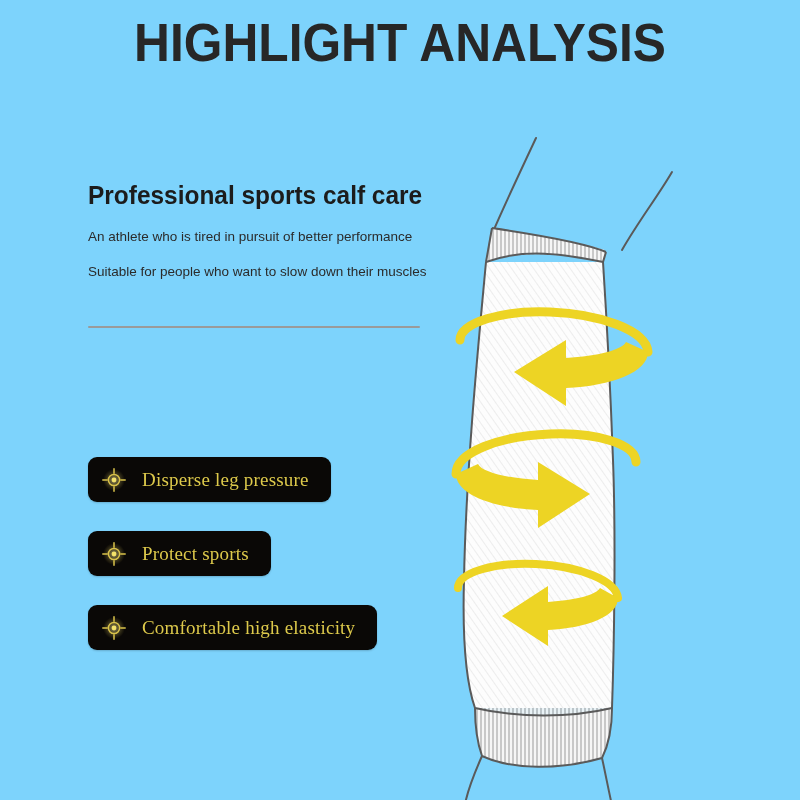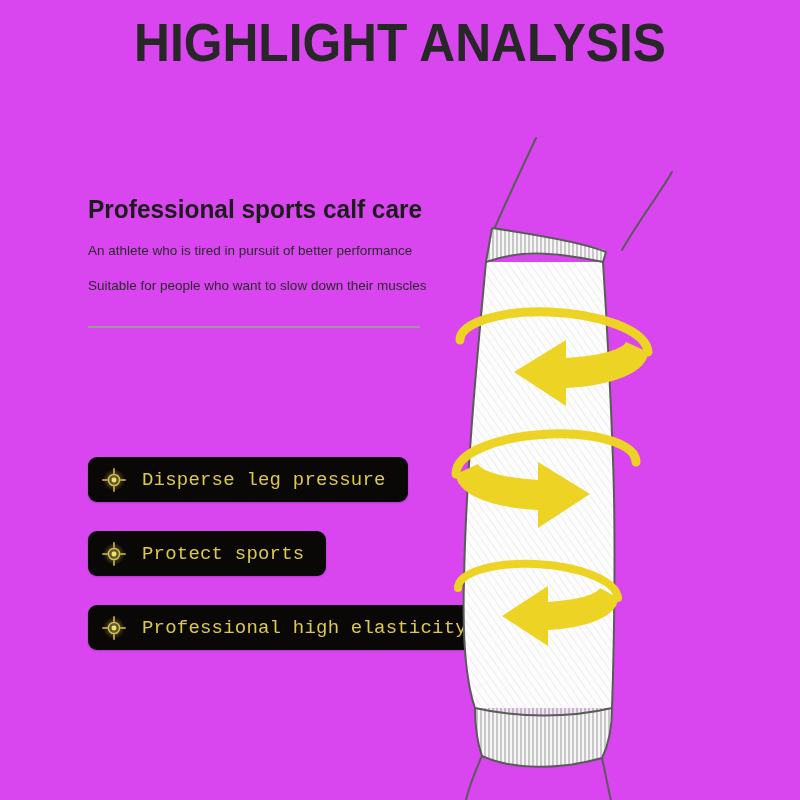--- a/index.html
+++ b/index.html
@@ -11,21 +11,21 @@
     width: 800px;
     height: 800px;
     overflow: hidden;
     font-family: "Liberation Sans", sans-serif;
     position: relative;
   }
   #page {
     position: relative;
     width: 800px;
     height: 800px;
-    background: #d946ef;
+    background: #7dd3fc;
     overflow: hidden;
   }
 
   
   .title {
     position: absolute;
     left: 0;
     top: 14px;
     width: 800px;
     text-align: center;
@@ -37,21 +37,21 @@
     transform: scaleX(0.92);
     transform-origin: 50% 50%;
     white-space: nowrap;
     line-height: 1.05;
   }
 
   
   .left-col {
     position: absolute;
     left: 88px;
-    top: 194px;
+    top: 180px;
     width: 372px;
   }
   .subhead {
     font-family: "Liberation Sans", sans-serif;
     font-weight: bold;
     font-size: 26px;
     color: #1c1c1c;
     transform: scaleX(0.94);
     transform-origin: 0 50%;
     white-space: nowrap;
@@ -94,21 +94,21 @@
     width: max-content;
   }
   .badge-icon {
     width: 24px;
     height: 24px;
     flex: 0 0 24px;
     margin-right: 16px;
     display: block;
   }
   .badge-label {
-    font-family: Liberation Mono, monospace;
+    font-family: Liberation Serif, serif;
     font-size: 19px;
     color: #ddc94b;
     white-space: nowrap;
     letter-spacing: 0.2px;
   }
 
   
   .illus {
     position: absolute;
     left: 400px;
@@ -167,21 +167,21 @@
 
     <div class="badge">
       <span class="badge-icon">
         <svg viewBox="0 0 24 24" width="24" height="24" aria-hidden="true">
           <circle cx="12" cy="12" r="11" fill="url(#tgtGlow)"></circle>
           <circle cx="12" cy="12" r="5.6" fill="none" stroke="#d9c24a" stroke-width="1.5"></circle>
           <circle cx="12" cy="12" r="2.4" fill="#f3e26a"></circle>
           <path d="M12 0.8 L12 5.2 M12 18.8 L12 23.2 M0.8 12 L5.2 12 M18.8 12 L23.2 12" stroke="#d9c24a" stroke-width="1.5" stroke-linecap="round"></path>
         </svg>
       </span>
-      <span class="badge-label">Professional high elasticity</span>
+      <span class="badge-label">Comfortable high elasticity</span>
     </div>
 
   </div>
 
   <div class="illus">
     <svg width="400" height="690" viewBox="0 0 400 690" aria-hidden="true">
       <defs>
 
         <pattern id="diagHatch" width="6" height="6" patternUnits="userSpaceOnUse" patternTransform="rotate(-35)">
           <rect width="6" height="6" fill="#fdfdfd"></rect>

